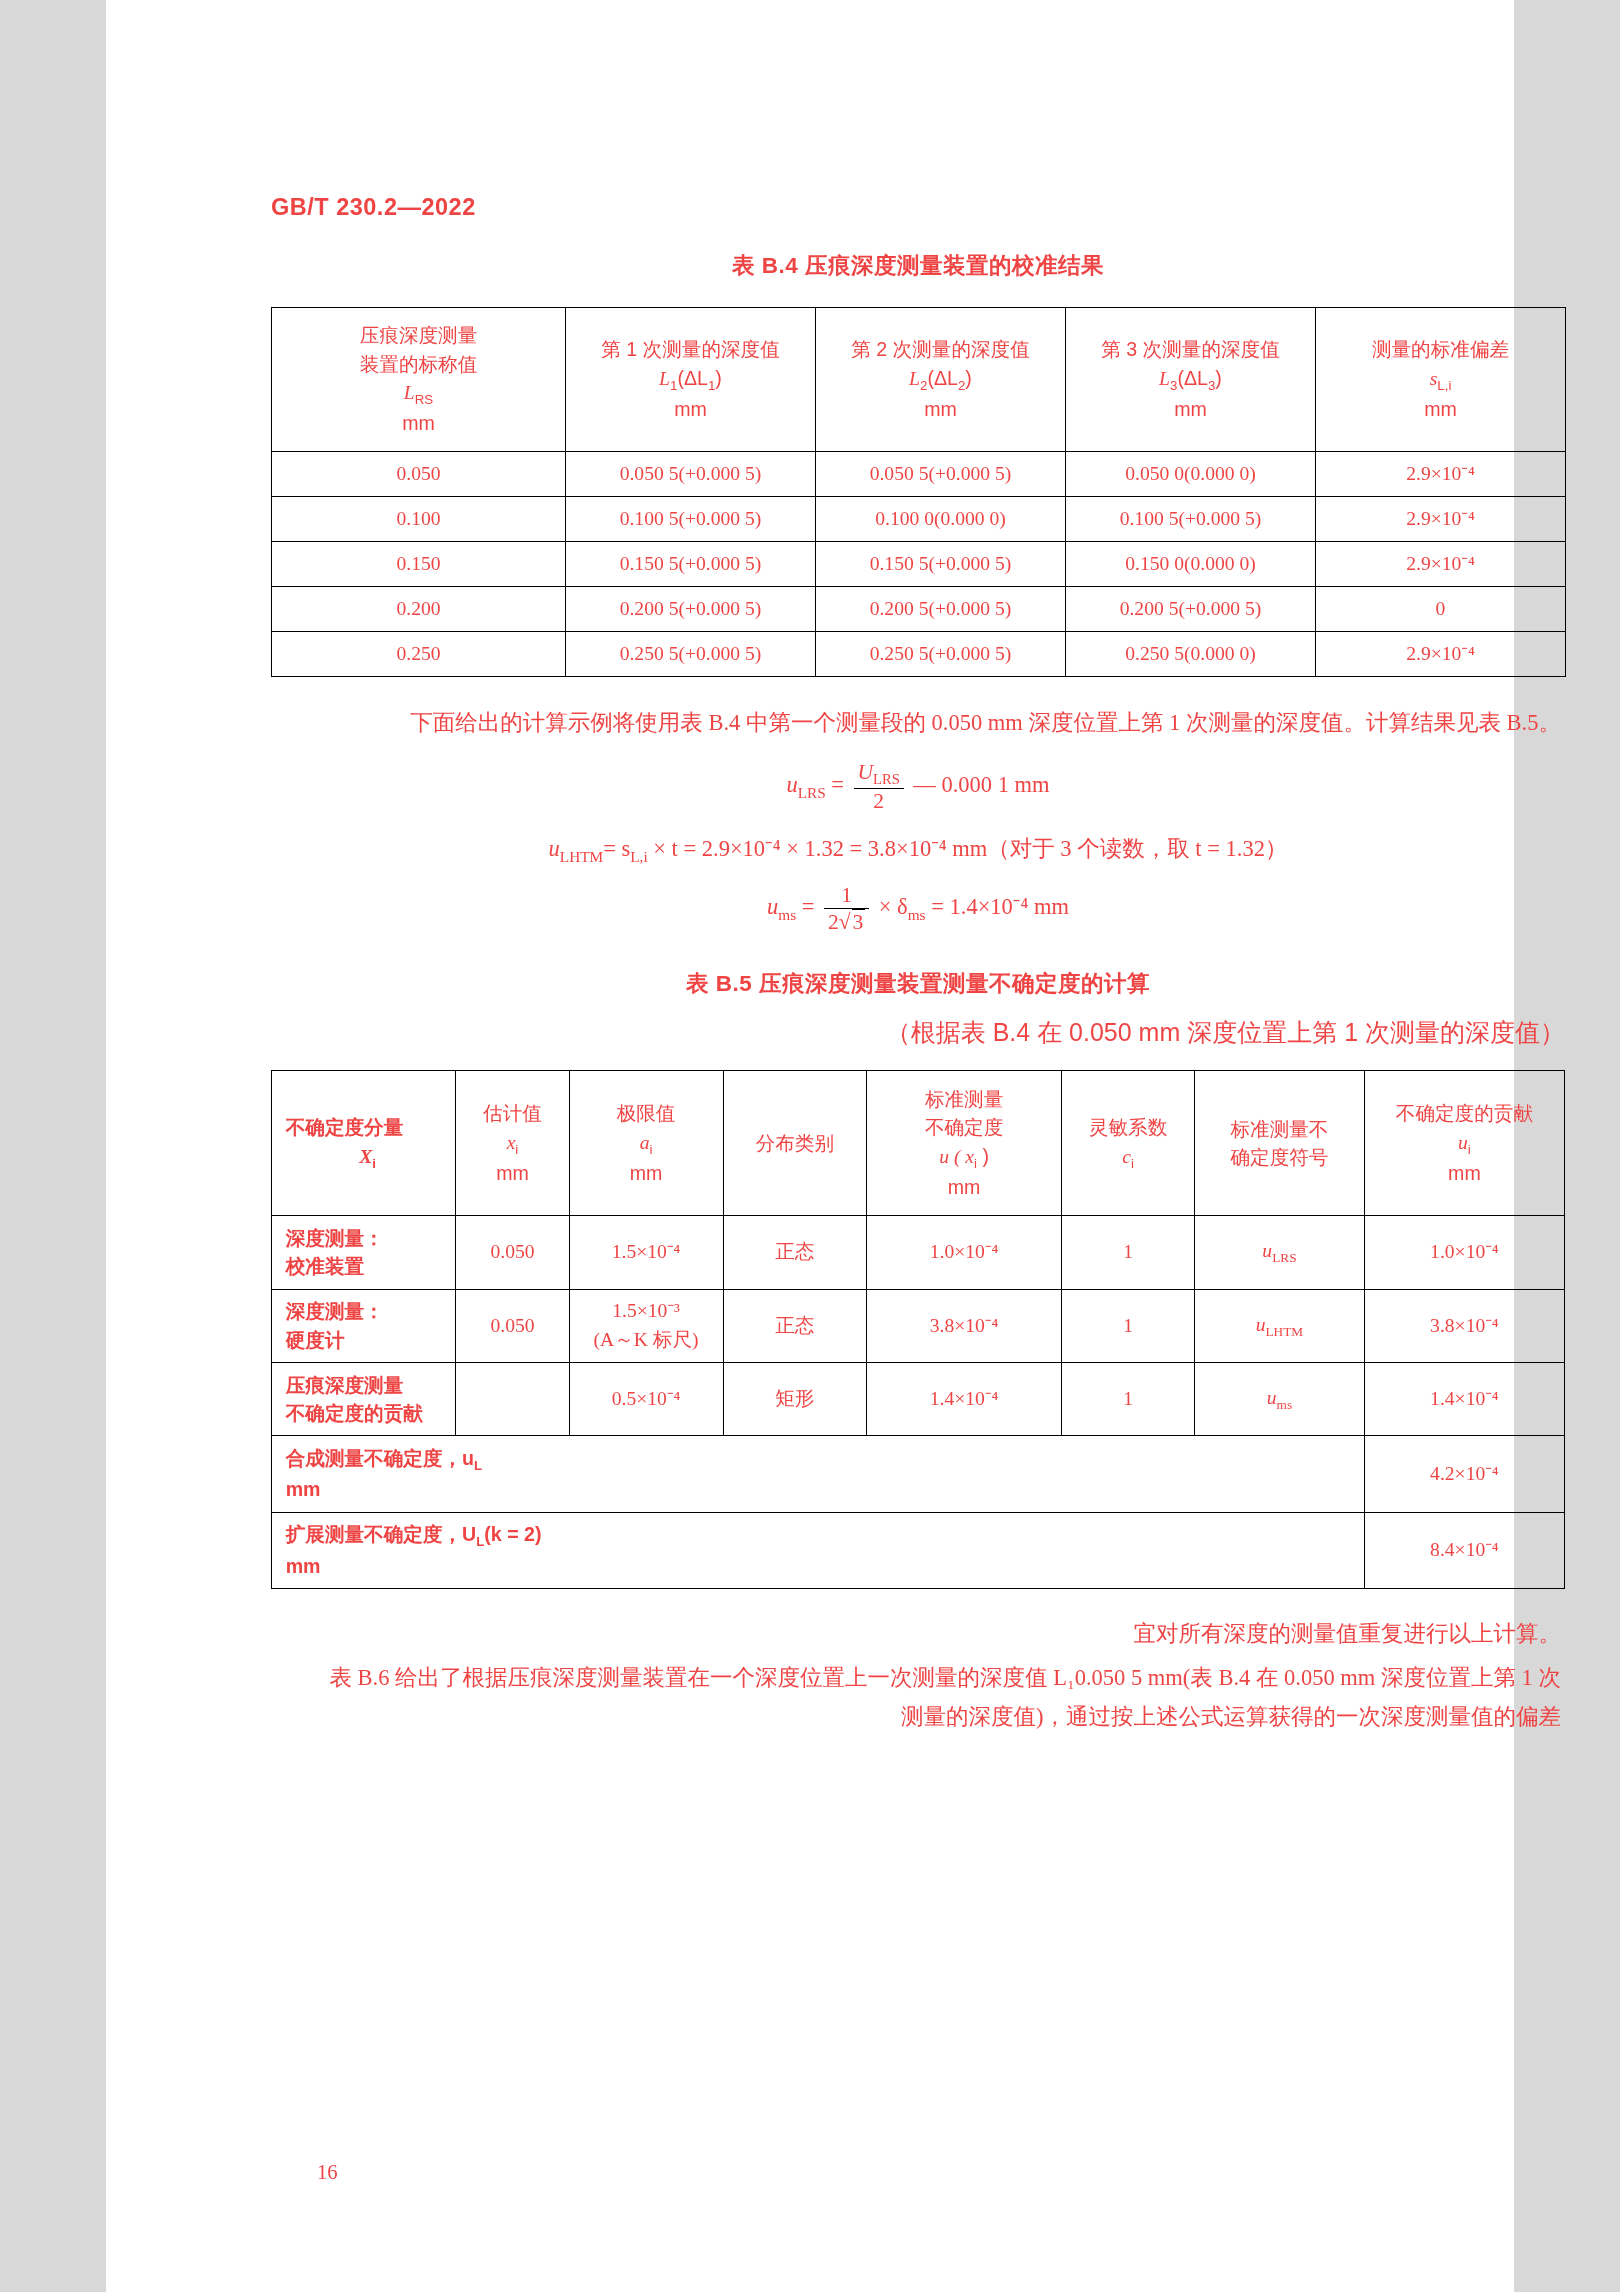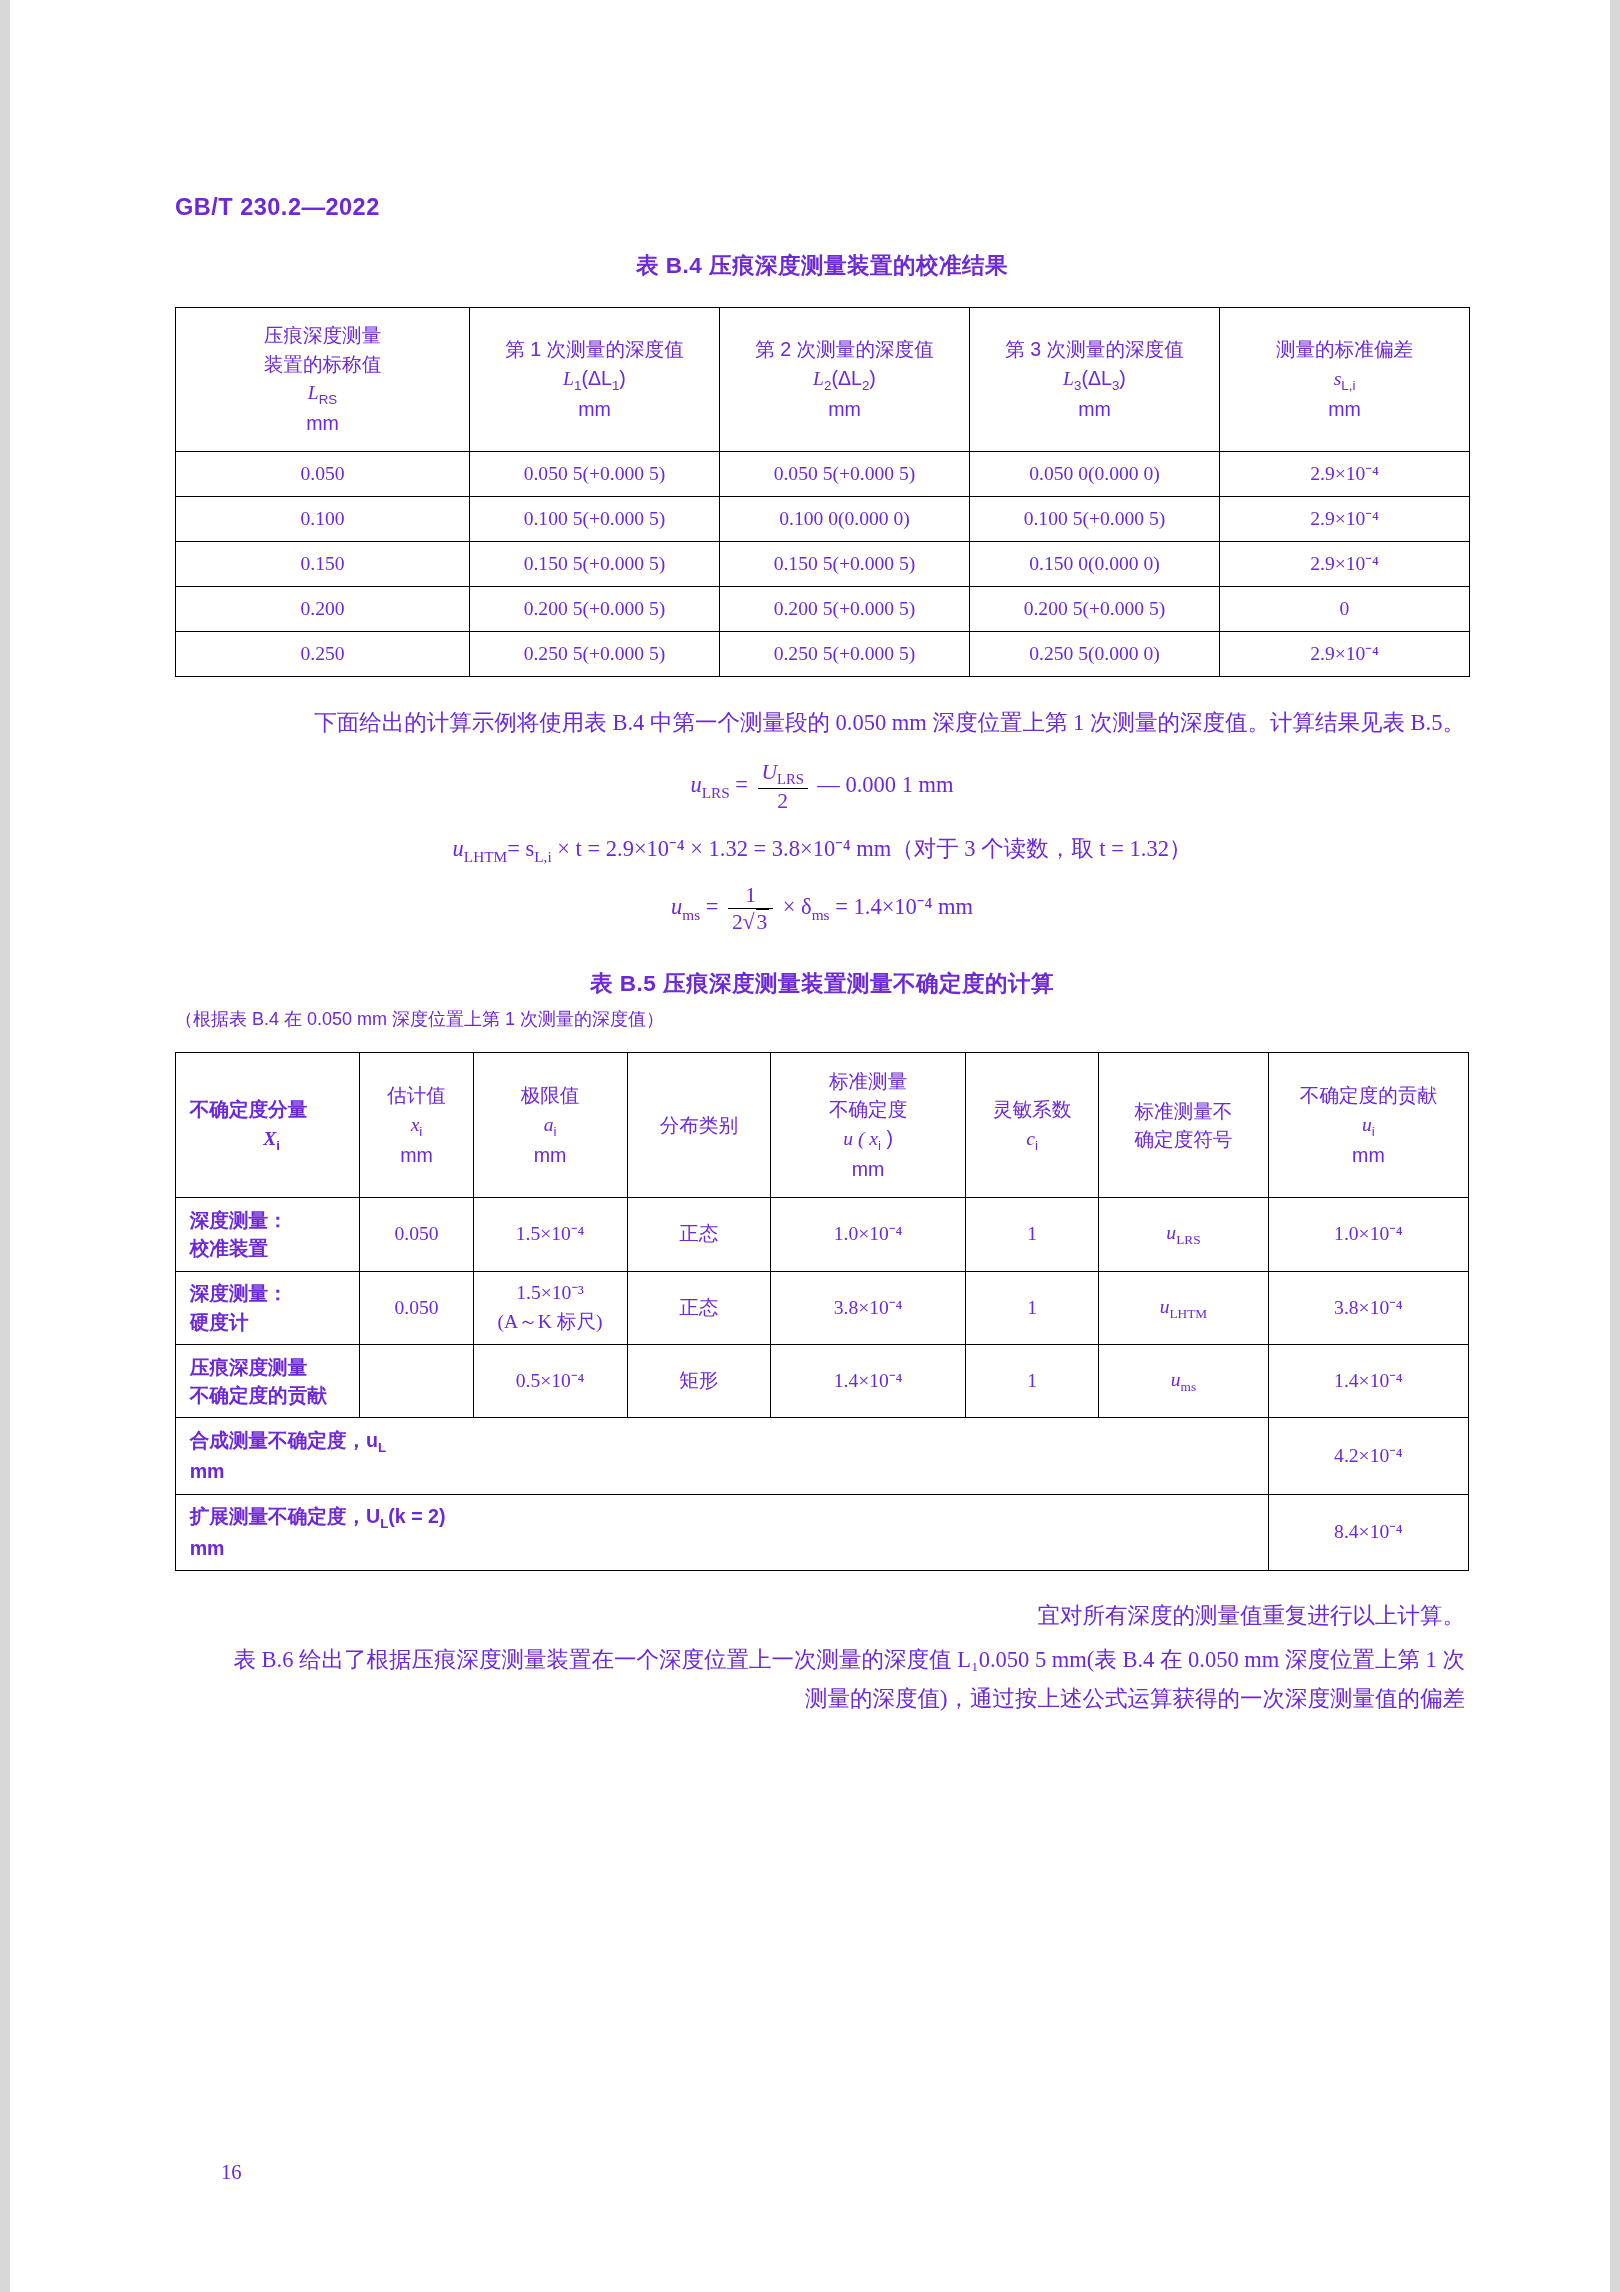--- a/index.html
+++ b/index.html
@@ -1,27 +1,27 @@
 <!DOCTYPE html>
 <html><head>
 <meta charset="utf-8">
 <style>
   html, body {
     margin: 0;
     padding: 0;
     background: #d8d8d8;
   }
   .page {
-    width: 1600px;
+    width: 1408px;
     height: 2293px;
     background: #ffffff;
     margin: 0 auto;
     position: relative;
     font-family: "Liberation Serif", serif;
-    color: #6d28d9;
+    color: #ef4444;
     box-sizing: border-box;
   }
   .content {
     position: absolute;
     left: 165px;
     top: 0;
     width: 1294px;
   }
   .header-code {
     position: absolute;
@@ -41,24 +41,24 @@
   }
 
   .table-title {
     text-align: center;
     font-weight: bold;
     font-size: 22.5px;
     font-family: "Liberation Sans", sans-serif;
     letter-spacing: 0.5px;
   }
   .table-subtitle {
-    text-align: left;
-    font-size: 18px;
-    font-family: "Liberation Sans", sans-serif;
-    margin-top: 8px;
+    text-align: right;
+    font-size: 25px;
+    font-family: "Liberation Sans", sans-serif;
+    margin-top: 17px;
   }
 
   table.doc {
     border-collapse: collapse;
     width: 1294px;
     table-layout: fixed;
   }
   table.doc td, table.doc th {
     border: 1.5px solid #000;
     padding: 7.8px 5.9px;

